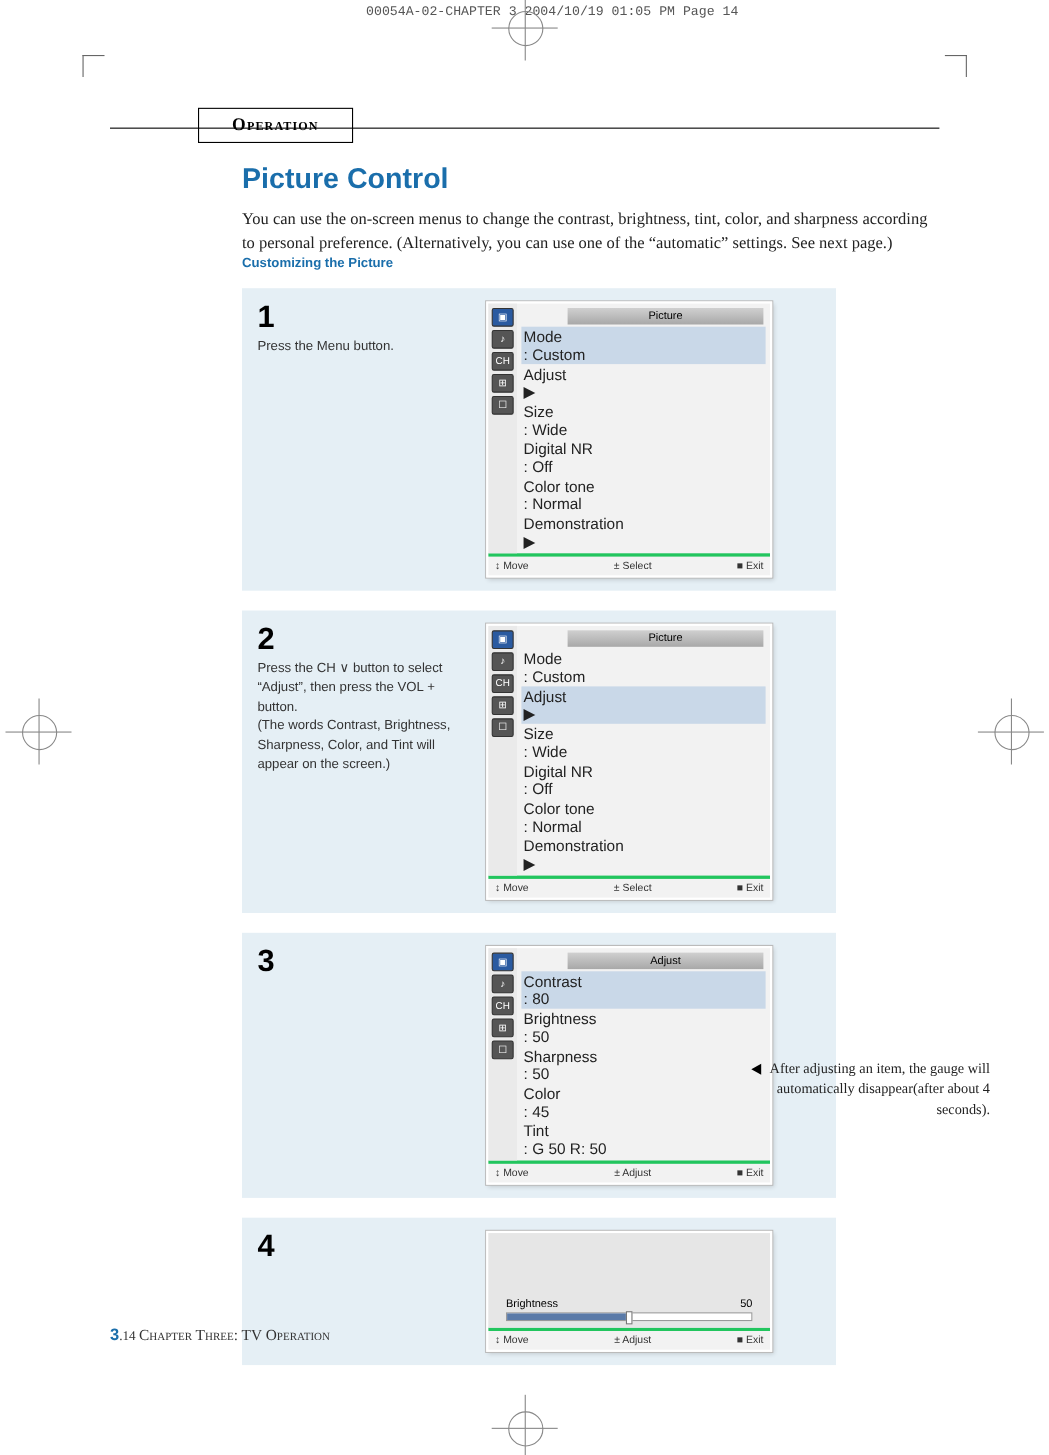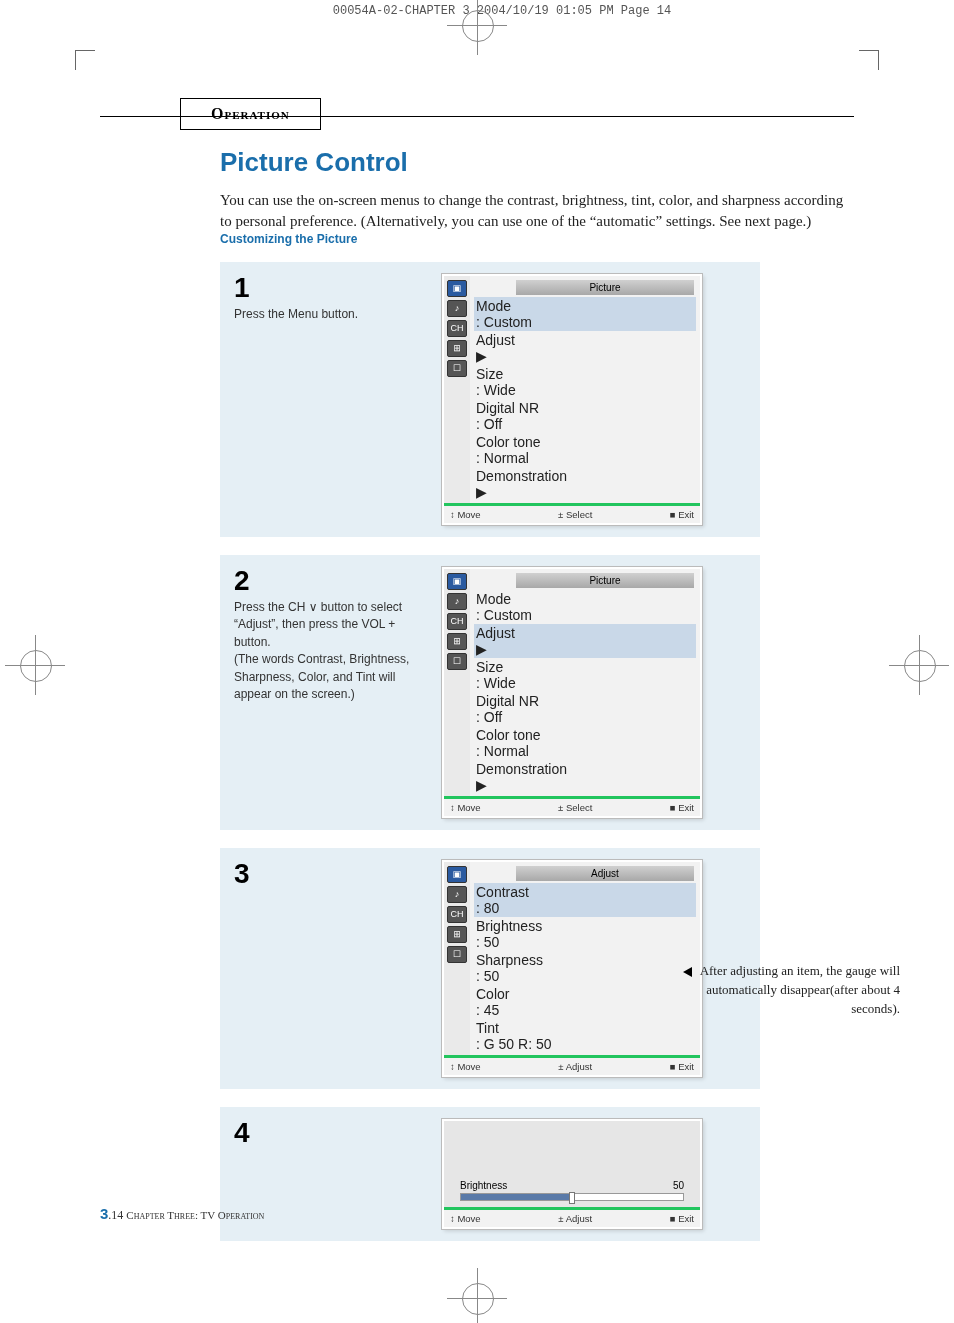--- a/index.html
+++ b/index.html
@@ -274,21 +274,21 @@
     color: #333;
   }
   .footer .chap-num {
     font-family: Arial, sans-serif;
     font-weight: bold;
     color: #1a6eab;
     font-size: 15px;
   }
   .footer .chap-text {
     font-variant: small-caps;
-    font-size: 11px;
+    font-size: 14px;
   }
   b { font-weight: normal; }
 </style>
 </head>
 <body>
 
 <div class="page">
   <div class="top-header">00054A-02-CHAPTER 3  2004/10/19  01:05 PM  Page 14</div>
 
   <div class="radial-mark mark-top">

